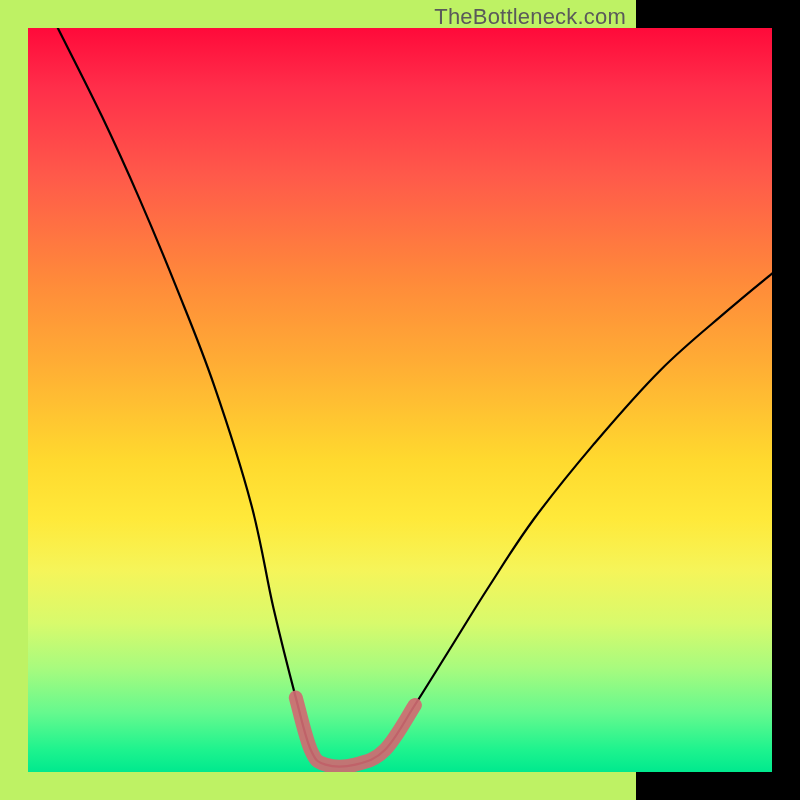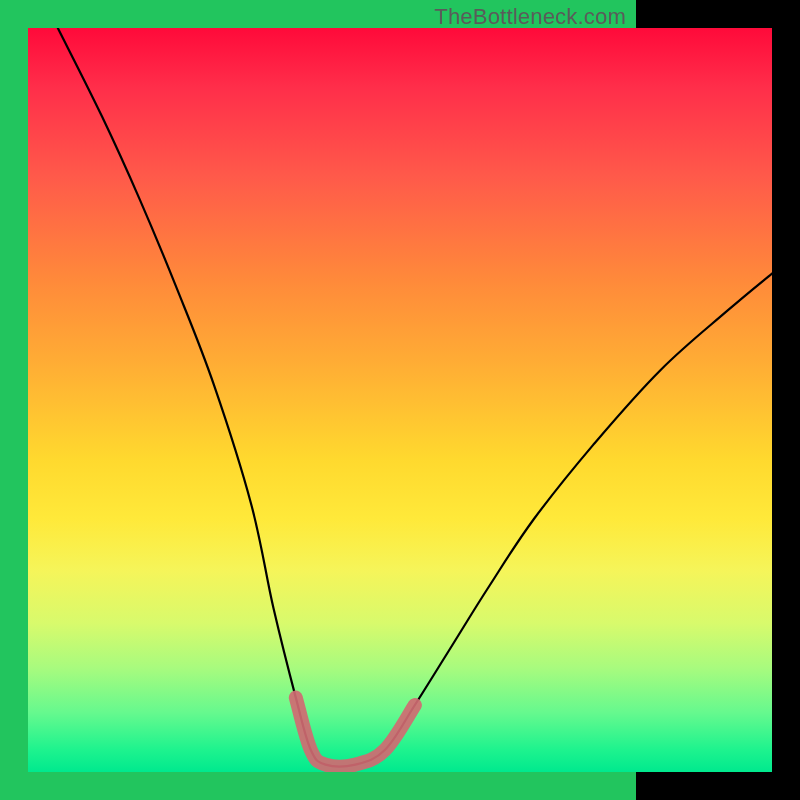--- a/index.html
+++ b/index.html
@@ -10,21 +10,21 @@
     background: #000;
     position: relative;
     font-family: Arial, Helvetica, sans-serif;
   }
   .frame {
     position: absolute;
     top: 0;
     left: 0;
     width: 636px;
     height: 800px;
-    background: #22c55e;
+    background: #bef264;
   }
   .plot-area {
     position: absolute;
     top: 28px;
     left: 28px;
     width: 744px;
     height: 744px;
     overflow: hidden;
   }
   .gradient {

